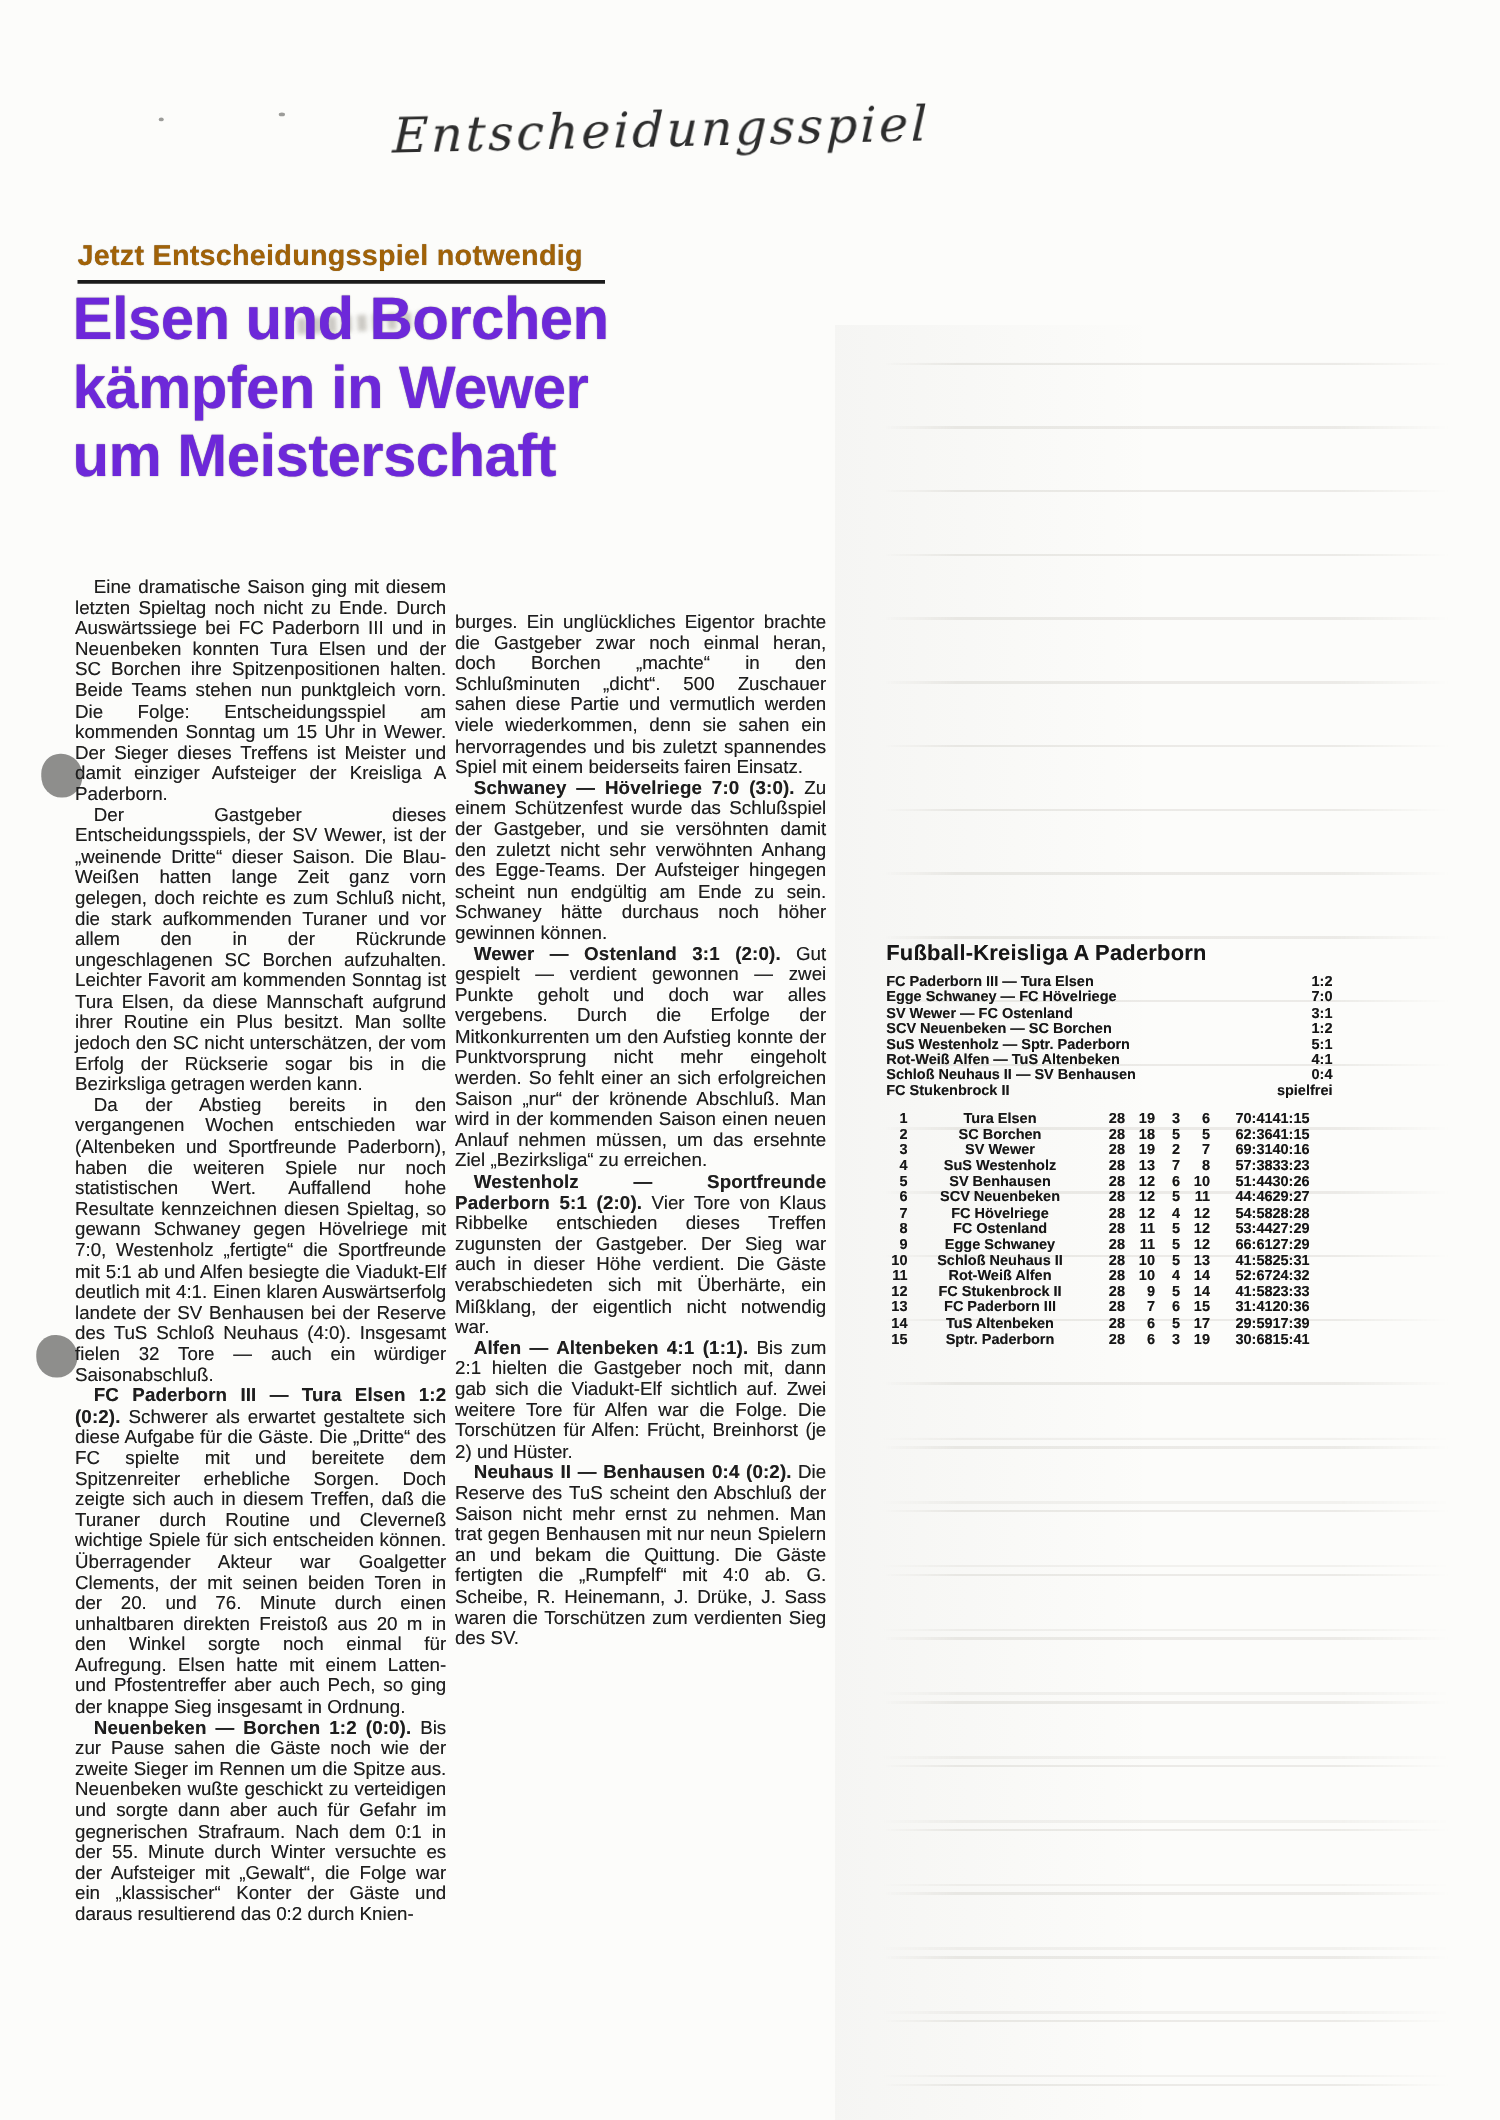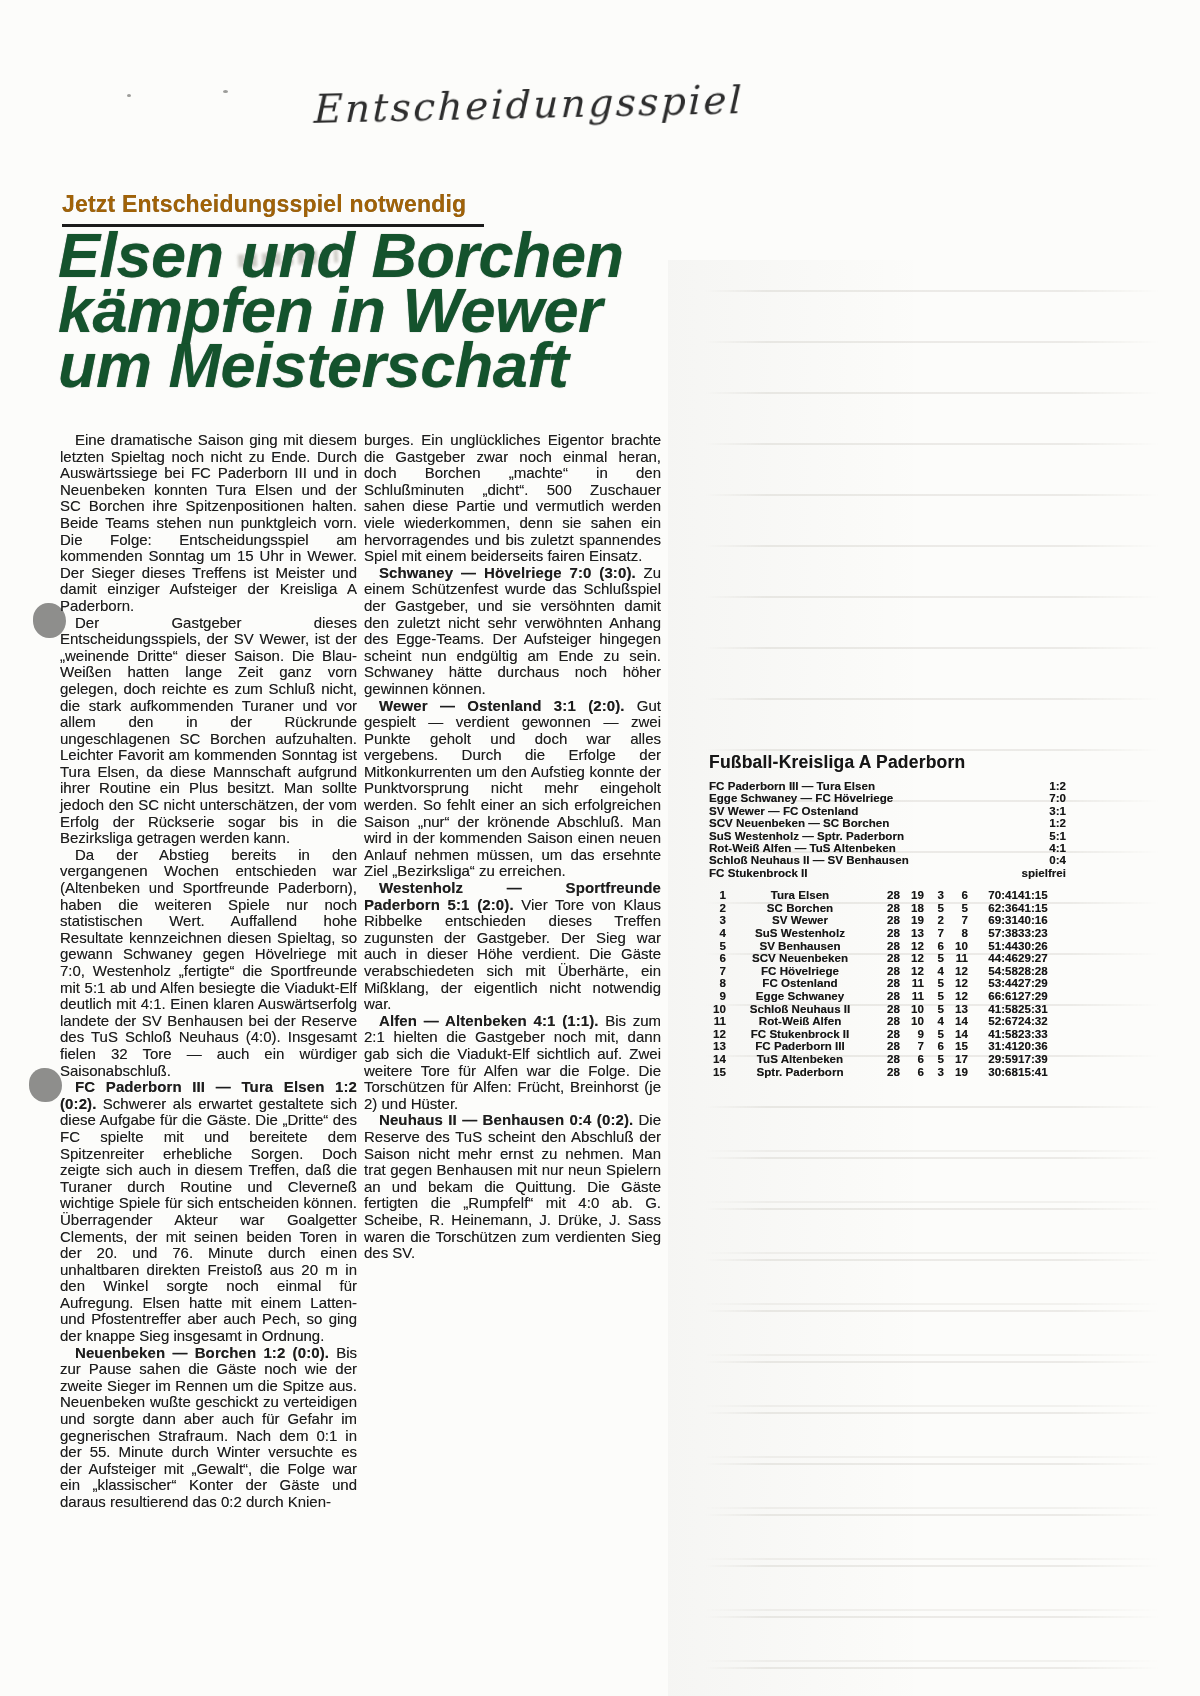--- a/index.html
+++ b/index.html
@@ -38,24 +38,23 @@
   .kicker {
     position:absolute; left:62px; top:191px;
     font-size:23px; font-weight:700; color:#a16207;
     letter-spacing:0.2px; padding-bottom:6px;
     border-bottom:3px solid #1b1b1b; width:422px;
     text-shadow:0 0 .6px rgba(30,30,30,.6);
   }
 
   .headline {
     position:absolute; left:58px; top:228px; margin:0;
-    font-size:63px; line-height:55px; font-weight:700;
-    letter-spacing:-0.5px; color:#14532d;
+    font-size:48px; line-height:55px; font-weight:700;
+    letter-spacing:-0.5px; color:#6d28d9;
     text-shadow:0 0 1px rgba(25,25,25,.55);
-    font-style:italic;
   }
 
   .smudge {
     position:absolute; left:238px; top:252px; width:100px; height:13px;
     background:repeating-linear-gradient(90deg,
       rgba(125,120,108,.38) 0 7px, rgba(0,0,0,0) 7px 12px);
     filter:blur(1.6px); transform:rotate(-3deg);
   }
 
   .speck { position:absolute; background:#5b5b58; border-radius:50%; opacity:.6; }
@@ -63,29 +62,29 @@
   .speck.s2 { left:223px; top:90px;  width:5px; height:3px; }
 
   .hole {
     position:absolute; background:#8e8e8c; border-radius:47% 53% 50% 50%;
     filter:blur(.4px);
   }
   .hole.h1 { left:33px; top:603px;  width:33px; height:35px; }
   .hole.h2 { left:29px; top:1068px; width:33px; height:34px; }
 
   .col {
-    position:absolute; top:432px; width:297px;
+    position:absolute; top:462px; width:297px;
     font-size:15px; line-height:16.6px; text-align:justify;
     color:#1d1d1d; text-shadow:0 0 .5px rgba(35,35,35,.55);
     hyphens:auto; -webkit-hyphens:auto;
   }
   .col1 { left:60px; }
   .col2 { left:364px; }
   .col p { margin:0; text-indent:15px; }
-  .col p.cont { text-indent:0; }
+  .col p.cont { text-indent:0;margin-top:28px; }
   .col b { font-weight:700; letter-spacing:0.1px; }
 
   .league {
     position:absolute; left:709px; top:752px; width:357px;
     color:#161616; text-shadow:0 0 .5px rgba(40,40,40,.5);
   }
   .league-title {
     font-size:17.5px; font-weight:700; letter-spacing:0.2px;
     margin-bottom:7px; white-space:nowrap;
   }

